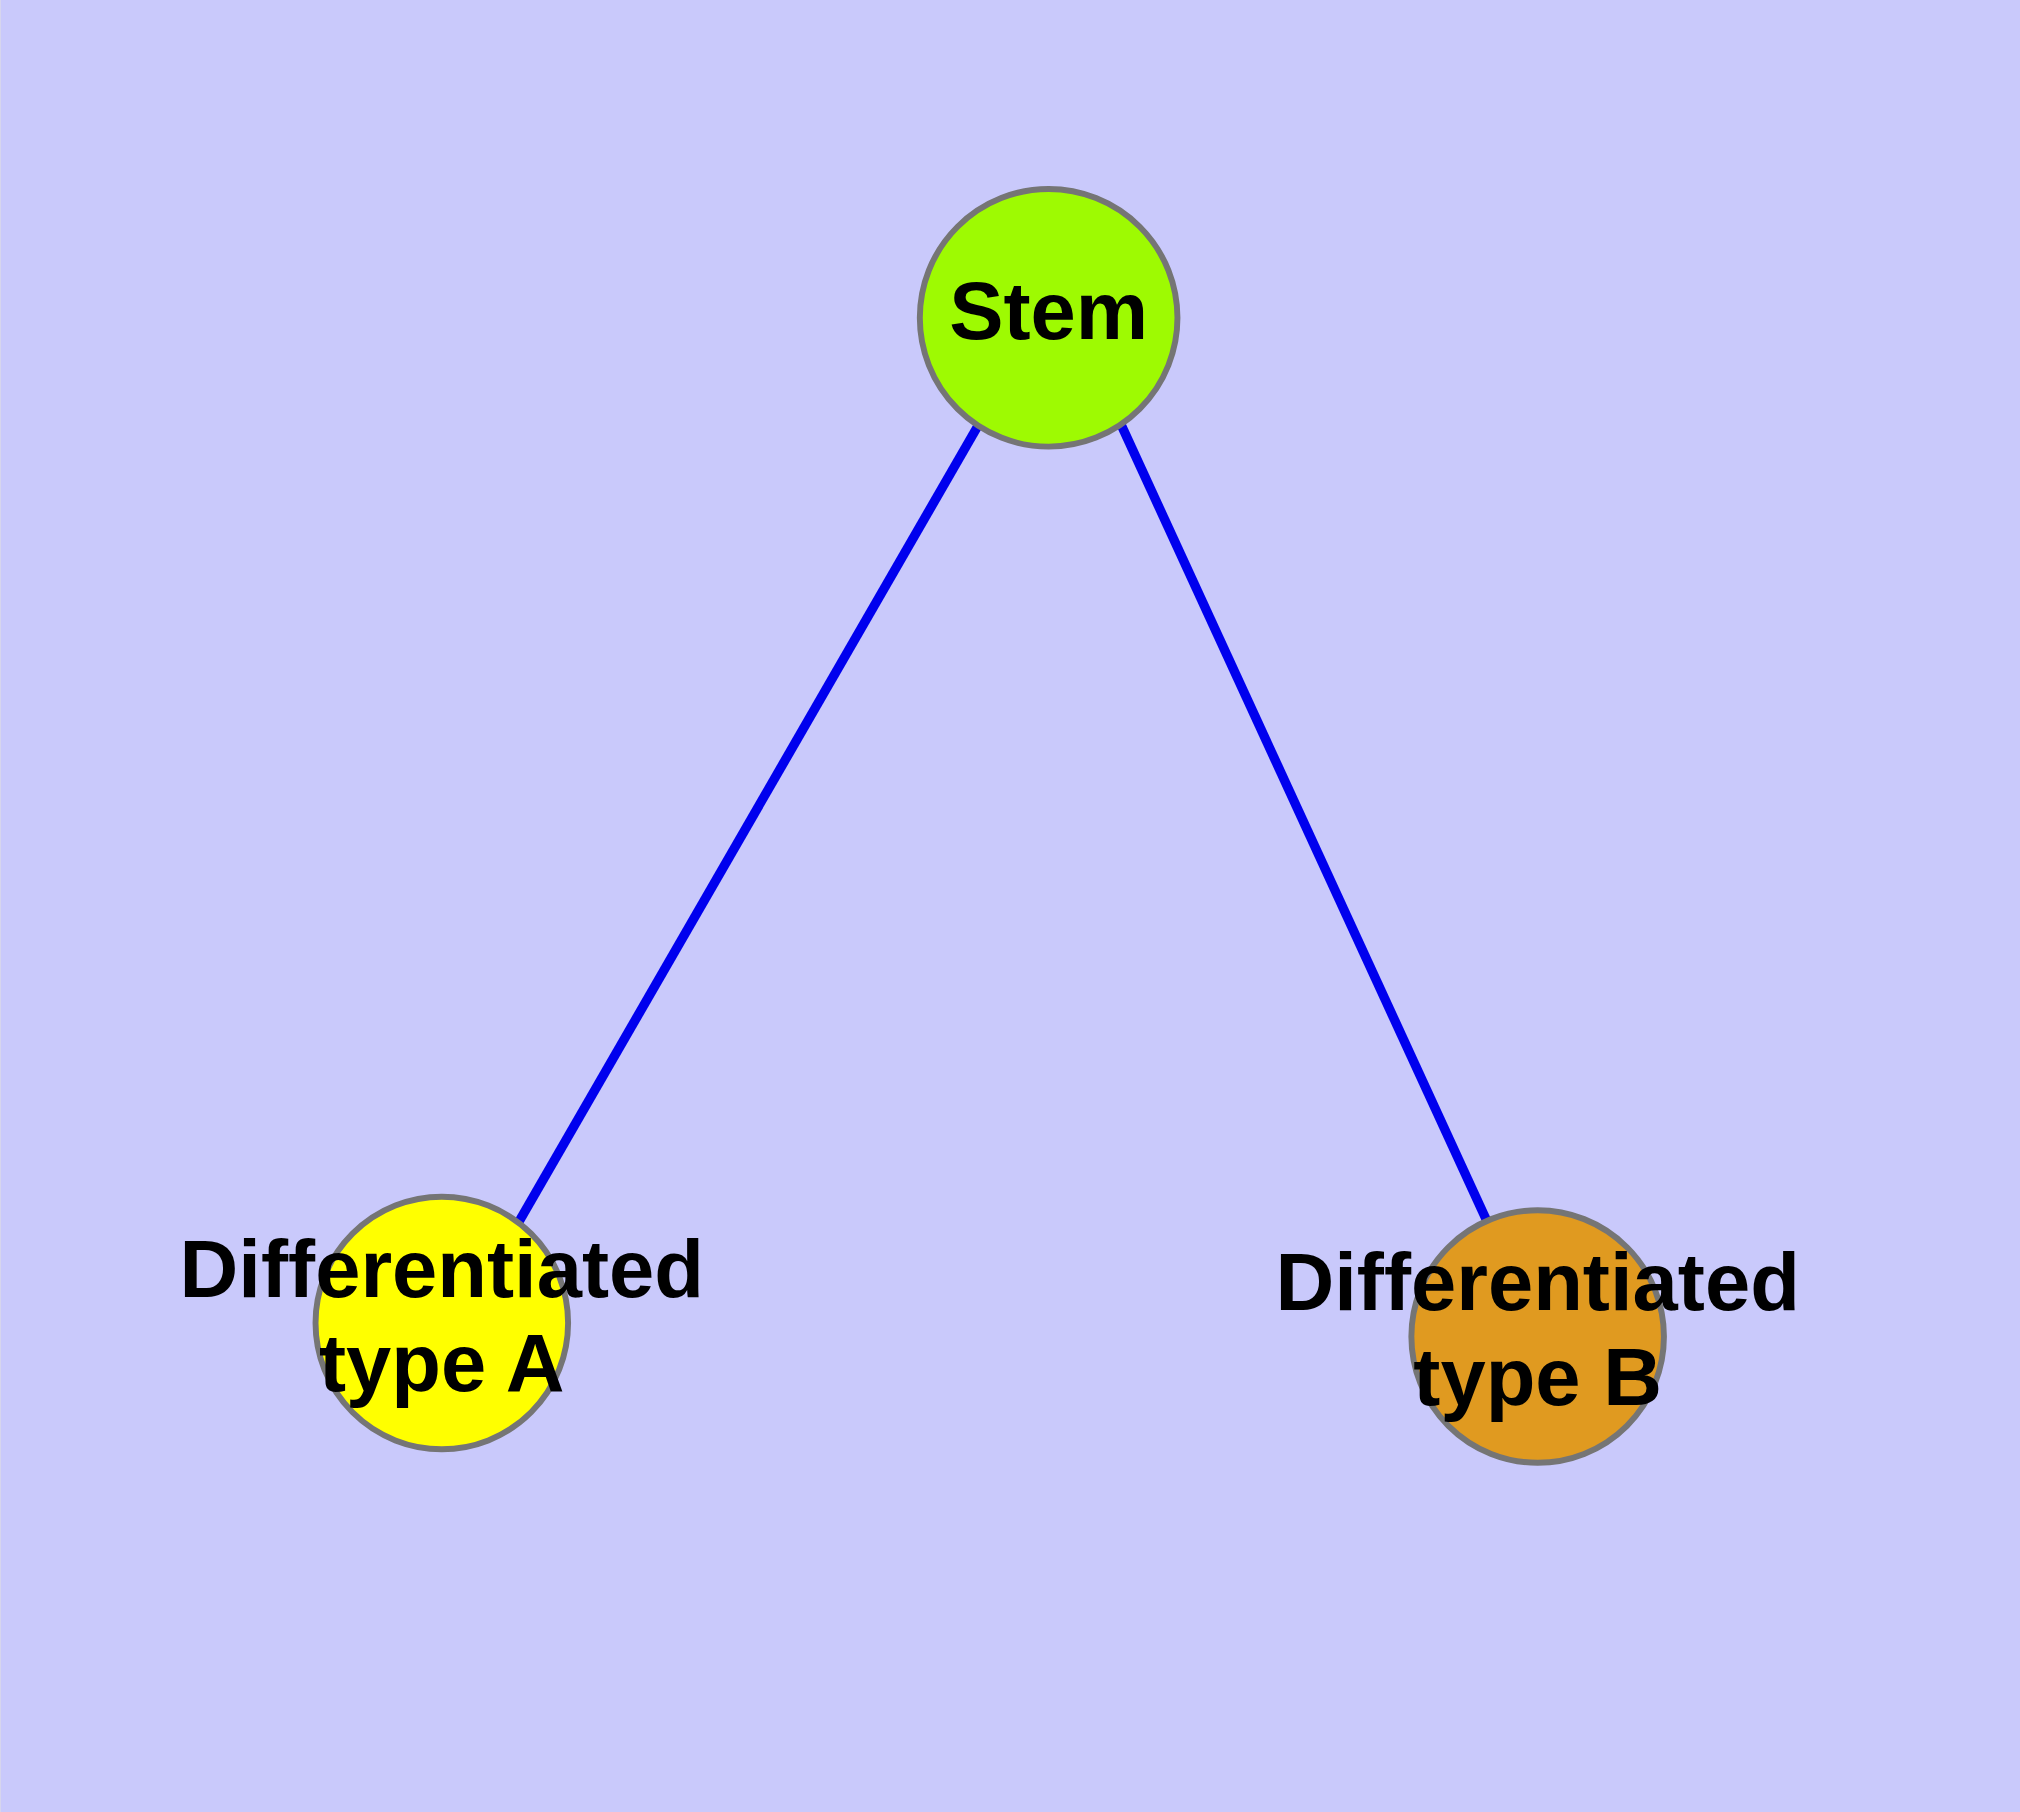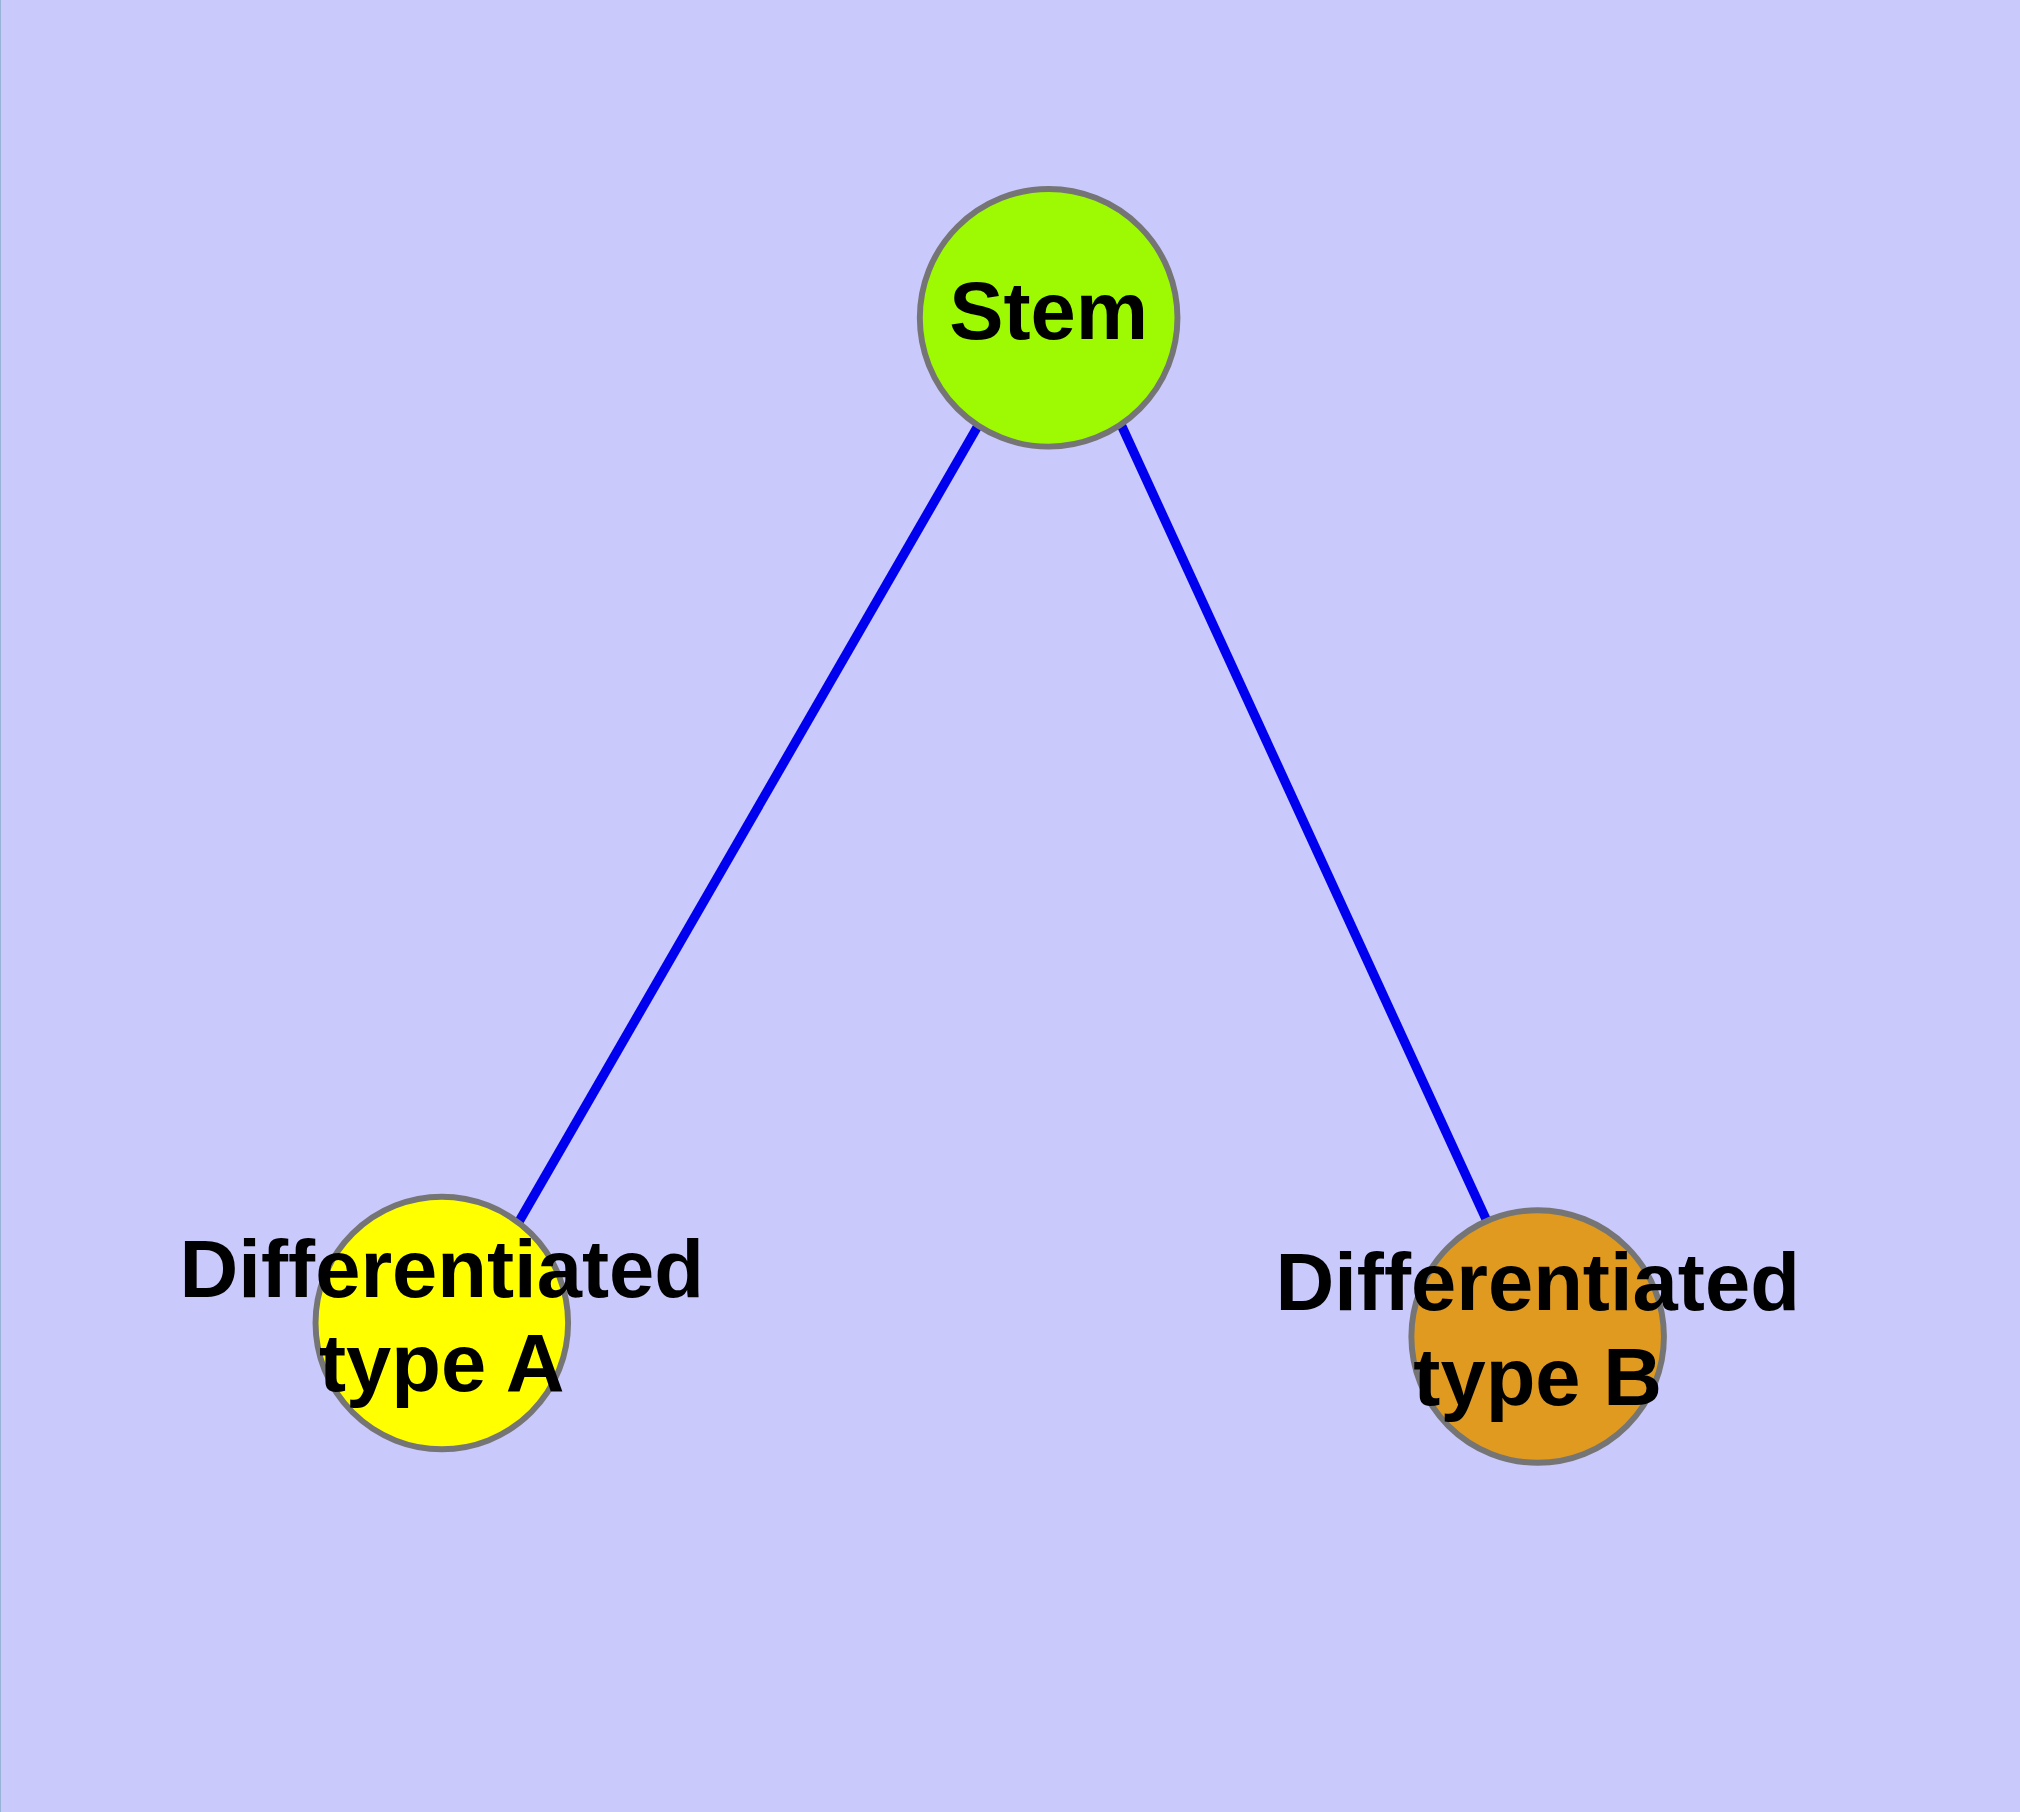--- a/index.html
+++ b/index.html
@@ -32,21 +32,21 @@
     text-anchor: middle;
     dominant-baseline: middle;
     font-family: "Liberation Sans", "DejaVu Sans", sans-serif;
     paint-order: normal;
     white-space: pre;
   }
 </style>
 </head>
 <body>
 
-<div id="graph-canvas" style="background: #0f766e;">
+<div id="graph-canvas" style="background: #fef9c3;">
   <svg id="graph-svg" viewBox="0 0 2384 2138" xmlns="http://www.w3.org/2000/svg">
 
     <rect x="0" y="0" width="2384" height="2138" fill="#c9c9fb"></rect>
 
     <g>
       <line stroke-linecap="butt" x1="1155" y1="500" x2="610" y2="1445" stroke="#0000ee" stroke-width="11"></line>
       <line stroke-linecap="butt" x1="1322" y1="500" x2="1757" y2="1447" stroke="#0000ee" stroke-width="11"></line>
     </g>
 
     <g>

